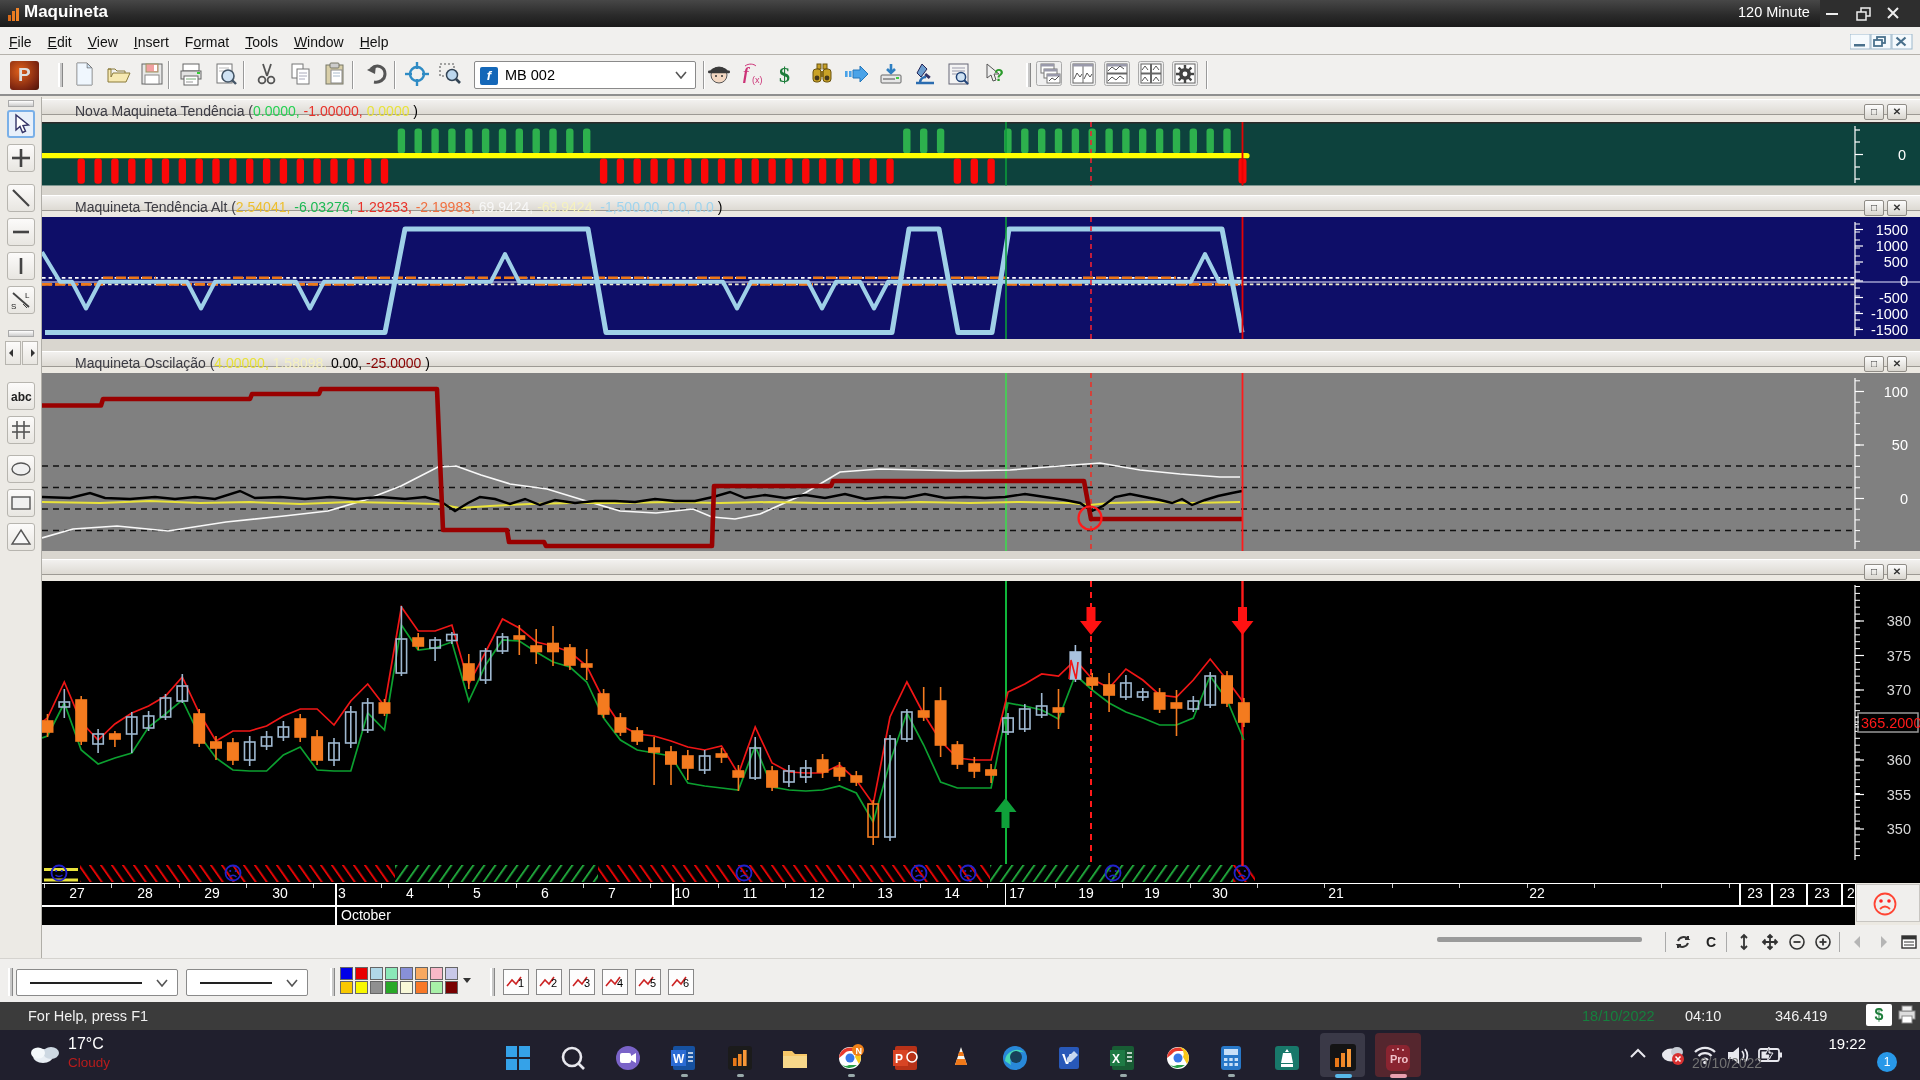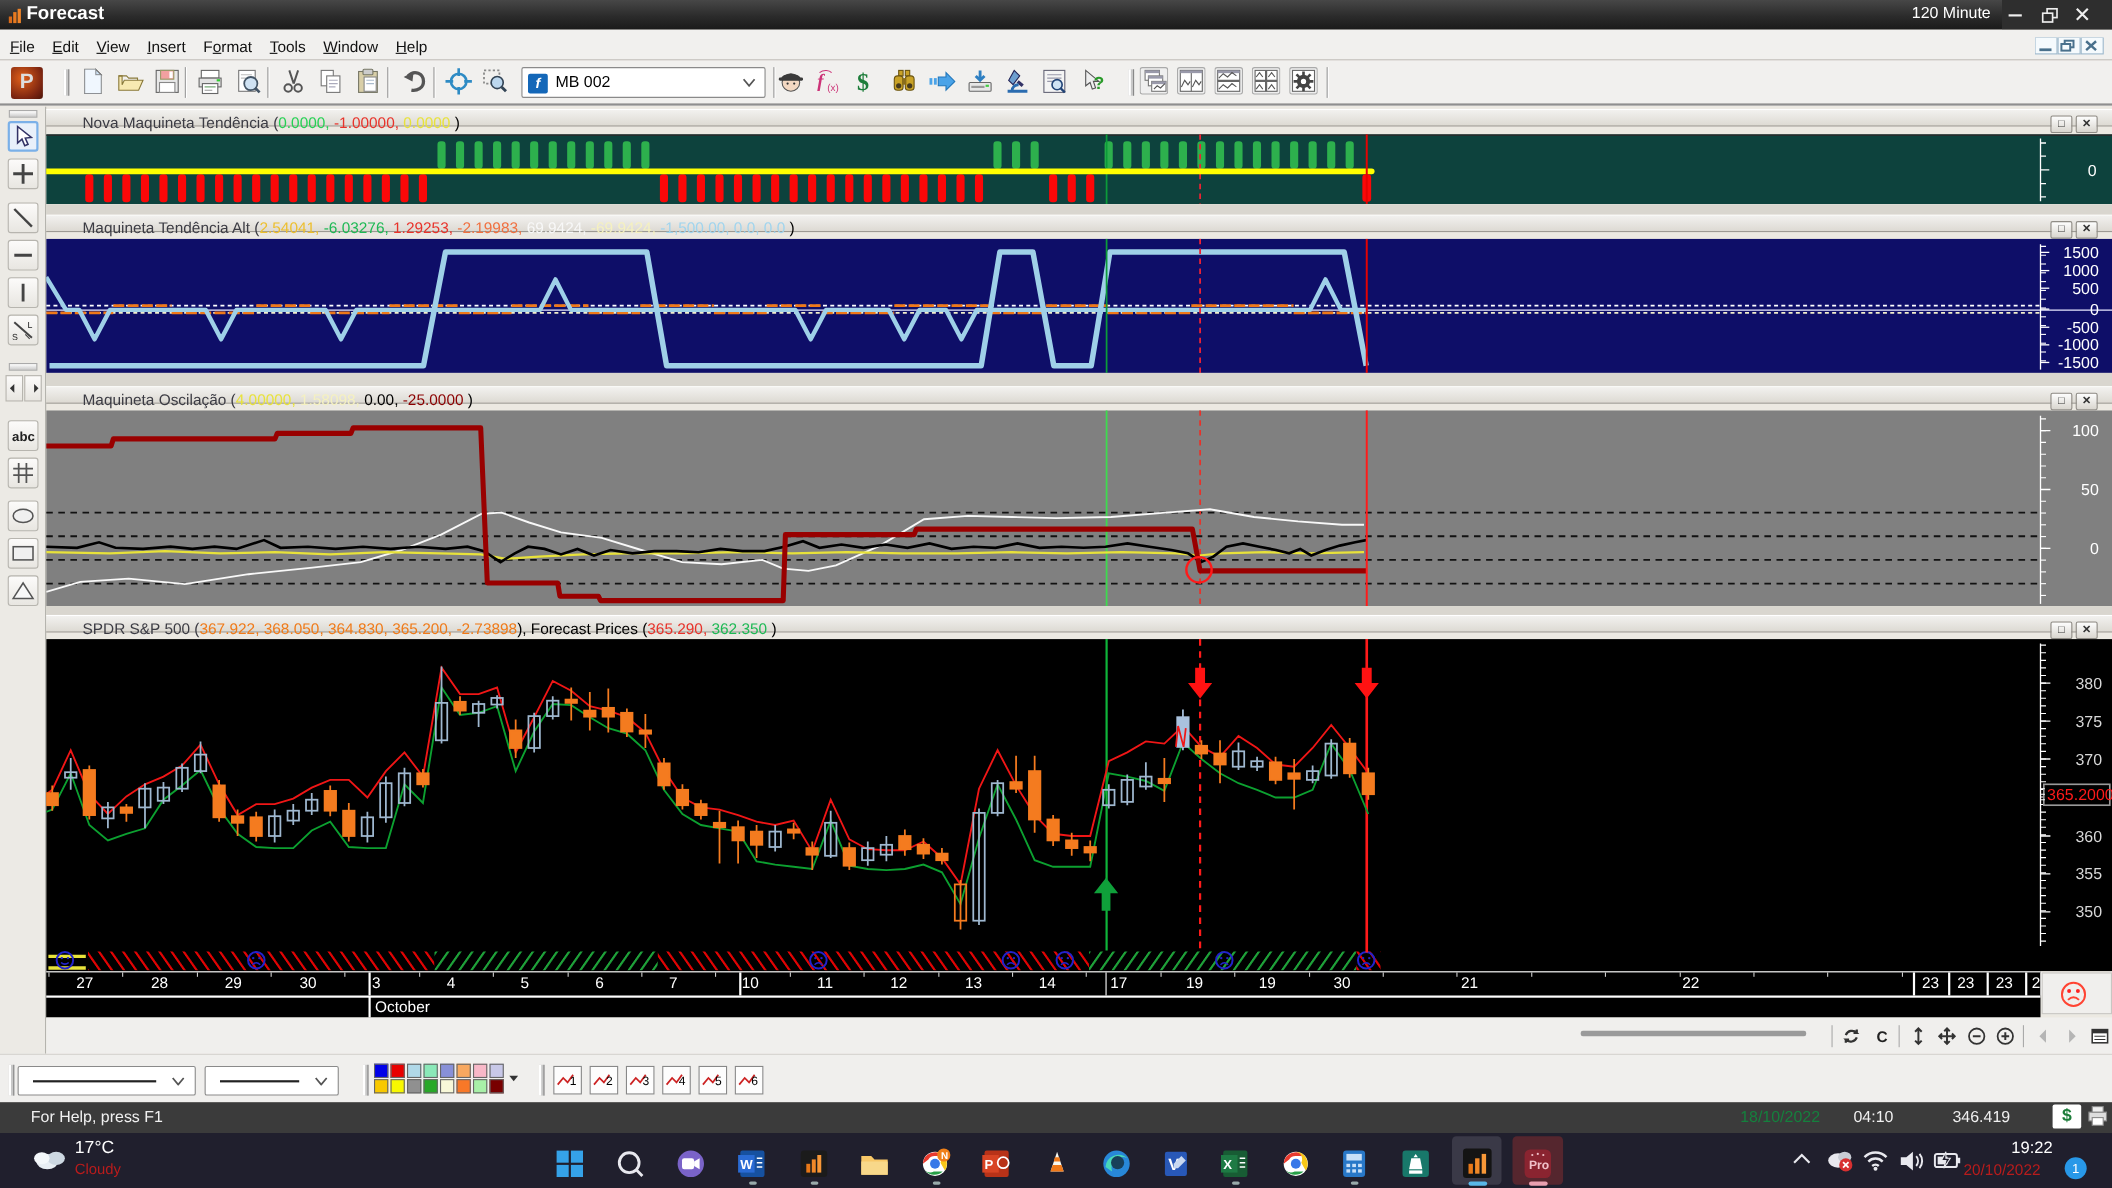--- a/index.html
+++ b/index.html
@@ -20,21 +20,21 @@
 .axlbl{position:absolute;top:2px;font-size:14px;color:#fff}
 .tico{position:absolute;top:1043px;width:30px;height:30px}
 </style></head><body>
 <div id="stage">
 <div class="abs" style="left:0;top:0;width:1920px;height:27px;background:linear-gradient(#474747,#2b2b2b 55%,#1a1a1a)">
       <svg class="abs" style="left:7px;top:6px" width="16" height="16">
         <rect x="1" y="9" width="3" height="6" fill="#d86a1a"></rect>
         <rect x="5" y="5" width="3" height="10" fill="#e87a20"></rect>
         <rect x="9" y="2" width="3" height="13" fill="#f08428"></rect>
       </svg>
-      <div class="abs" style="left:24px;top:2px;font-size:17px;font-weight:bold;color:#fff">Forecast</div>
+      <div class="abs" style="left:24px;top:2px;font-size:17px;font-weight:bold;color:#fff">Maquineta</div>
       <div class="abs" style="left:1738px;top:4px;font-size:14.5px;color:#fff">120 Minute</div>
       <svg class="abs" style="left:1820px;top:0" width="100" height="27">
         <rect x="0" y="0" width="100" height="27" fill="#2e2e2e"></rect>
         <rect x="6" y="13" width="12" height="2" fill="#eee"></rect>
         <rect x="41" y="8" width="9" height="8" fill="none" stroke="#eee" stroke-width="1.5"></rect>
         <rect x="37" y="12" width="9" height="8" fill="#2e2e2e" stroke="#eee" stroke-width="1.5"></rect>
         <path d="M68 8 L78 18 M78 8 L68 18" stroke="#eee" stroke-width="2"></path>
       </svg>
     </div>
     <div class="abs" style="left:0;top:27px;width:1920px;height:28px;background:#f1f0ee;border-bottom:1px solid #b5b2ac;font-size:14px;color:#111">
@@ -488,21 +488,20 @@
       <line x1="1855" y1="466.4" x2="1860" y2="466.4" stroke="#fff" stroke-width="1"></line>
       <line x1="1855" y1="477.1" x2="1860" y2="477.1" stroke="#fff" stroke-width="1"></line>
       <line x1="1855" y1="487.8" x2="1860" y2="487.8" stroke="#fff" stroke-width="1"></line>
       <line x1="1855" y1="498.5" x2="1860" y2="498.5" stroke="#fff" stroke-width="1"></line>
       <line x1="1855" y1="509.2" x2="1860" y2="509.2" stroke="#fff" stroke-width="1"></line>
       <line x1="1855" y1="519.9" x2="1860" y2="519.9" stroke="#fff" stroke-width="1"></line>
       <line x1="1855" y1="530.6" x2="1860" y2="530.6" stroke="#fff" stroke-width="1"></line>
       <line x1="1855" y1="541.3" x2="1860" y2="541.3" stroke="#fff" stroke-width="1"></line>
     </svg>
     <div class="ptitle" style="top:559px">
-      <div class="ptxt"><span style="color:#3c3c44">SPDR S&amp;P 500 (</span><span style="color:#f07a18">367.922, 368.050, 364.830, 365.200, -2.73898</span><span style="color:#000">), Forecast Prices (</span><span style="color:#e8322a">365.290,</span><span style="color:#1db954"> 362.350</span><span style="color:#000"> )</span></div>
       <div class="pbtns"><span class="pbtn">□</span><span class="pbtn">✕</span></div>
     </div>
     <svg class="abs" style="left:42px;top:581px" width="1878" height="302" viewBox="42 581 1878 302">
       <defs>
         <pattern id="hr" width="11" height="16" patternUnits="userSpaceOnUse" patternTransform="skewX(35)">
           <rect width="11" height="16" fill="#000"></rect>
           <rect x="0" width="2.4" height="16" fill="#e40303"></rect>
         </pattern>
         <pattern id="hg" width="11" height="16" patternUnits="userSpaceOnUse" patternTransform="skewX(-35)">
           <rect width="11" height="16" fill="#000"></rect>
@@ -1088,17 +1087,17 @@
       <path d="M4 10 v7 h5 l6 5 v-17 l-6 5 z" fill="#e8e8ee"></path>
       <path d="M18 9 a7 7 0 0 1 0 9 M21 7 a10 10 0 0 1 0 13" fill="none" stroke="#e8e8ee" stroke-width="1.8"></path>
     </svg>
     <svg class="abs" style="left:1756px;top:1042px" width="30" height="24">
       <rect x="3" y="7" width="20" height="12" rx="2" fill="none" stroke="#e8e8ee" stroke-width="1.8"></rect>
       <rect x="23" y="10.5" width="3" height="5" fill="#e8e8ee"></rect>
       <rect x="5.5" y="9.5" width="9" height="7" fill="#e8e8ee"></rect>
       <path d="M13 5 l-4 8 h4 l-2 7 l6 -9 h-4 z" fill="#201f2d" stroke="#e8e8ee" stroke-width="1"></path>
     </svg>
     <div class="abs" style="left:1804px;top:1035px;width:62px;text-align:right;font-size:15px;color:#fff">19:22</div>
-    <div class="abs" style="left:1774px;top:1055px;width:92px;text-align:center;font-size:14px;color:#b91c1c">20/10/2022</div>
+    <div class="abs" style="left:1692px;top:1055px;width:92px;text-align:left;font-size:14px;color:#737373">20/10/2022</div>
     <div class="abs" style="left:1877px;top:1052px;width:20px;height:20px;border-radius:50%;background:#2898e8;text-align:center;font-size:12px;color:#fff;line-height:20px">1</div>
     <div class="abs" style="left:42px;top:185.5px;width:1878px;height:9.5px;background:#d9d6cf"></div>
     <div class="abs" style="left:42px;top:339px;width:1878px;height:12px;background:#d9d6cf"></div>
     <div class="abs" style="left:42px;top:551px;width:1878px;height:8px;background:#d9d6cf"></div>
   </div>
 </body></html>

